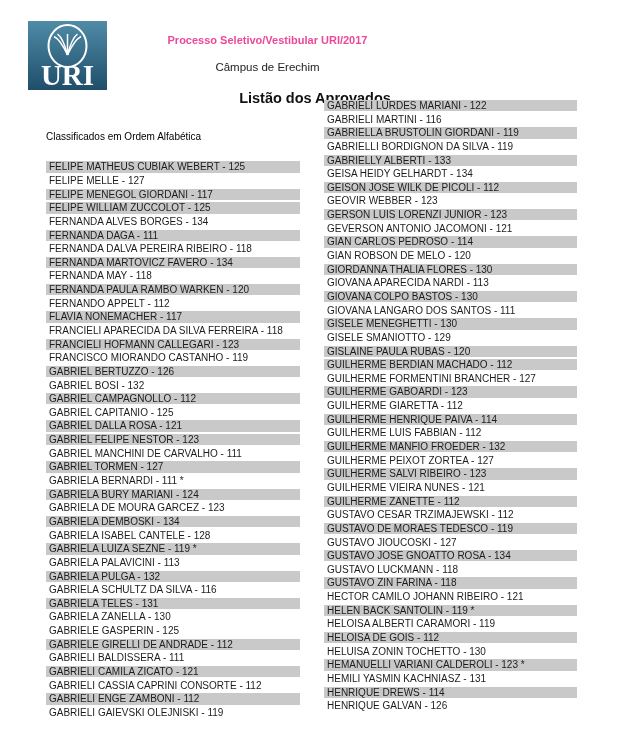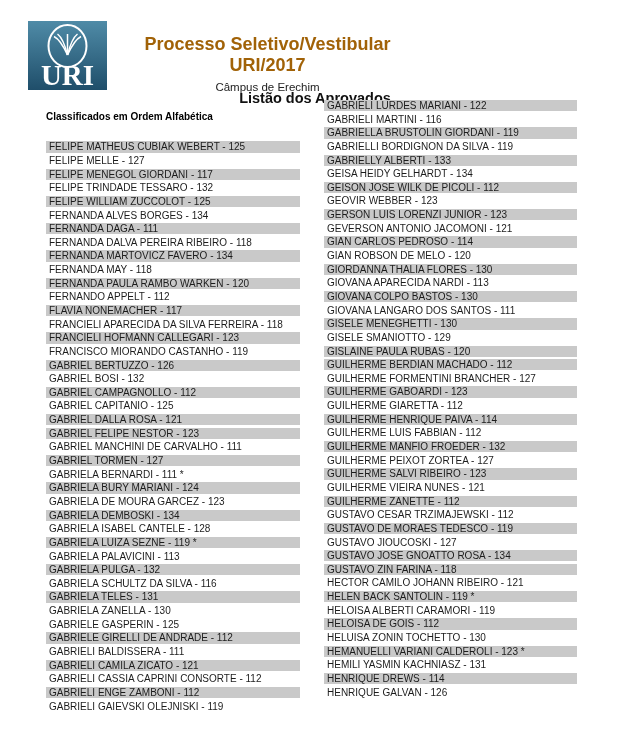--- a/index.html
+++ b/index.html
@@ -9,29 +9,29 @@
     --logo-bottom:#1f4e6a;
   }
   html,body{margin:0;padding:0;background:#ffffff;}
   .page{
     position:relative;width:622px;height:742px;background:#ffffff;overflow:hidden;
     font-family:"Liberation Sans",sans-serif;color:var(--ink);
   }
   
   .logo{position:absolute;left:28px;top:21px;width:97px;height:69px;}
   .title-block{position:absolute;left:110px;top:34px;width:315px;text-align:center;}
-  .doc-title{font-size:18px;font-weight:bold;color:#a16207;letter-spacing:0;}
-  .doc-subtitle{font-size:11.5px;margin-top:5px;color:#222;}
+  .doc-title{font-size:11px;font-weight:bold;color:#ec4899;letter-spacing:0;}
+  .doc-subtitle{font-size:11.5px;margin-top:15px;color:#222;}
   .list-title{position:absolute;left:0;top:90px;width:630px;text-align:center;
               font-size:14.5px;font-weight:bold;color:#111;}
   
   .col{position:absolute;}
   .col-left{left:46px;top:111px;width:254px;}
   .col-right{left:324px;top:100px;width:253px;}
-  .col-header{font-size:10px;font-weight:bold;color:#000;height:13px;margin-bottom:17.3px;}
+  .col-header{font-size:10px;font-weight:normal;color:#000;height:13px;margin-bottom:17.3px;margin-top:20px;}
   .row{
     height:11.3px;margin-bottom:2.35px;font-size:10px;line-height:11.4px;
     padding-left:3px;white-space:nowrap;overflow:hidden;color:var(--ink);
   }
   .row.stripe{background:var(--stripe);}
 </style>
 </head>
 <body>
 
 <div class="page">
@@ -64,21 +64,20 @@
 
   <div class="list-title">Listão dos Aprovados</div>
 
   <div class="col col-left">
     <div class="col-header">Classificados em Ordem Alfabética</div>
     <div>
 
     <div class="row stripe">FELIPE MATHEUS CUBIAK WEBERT - 125</div>
         <div class="row">FELIPE MELLE - 127</div>
         <div class="row stripe">FELIPE MENEGOL GIORDANI - 117</div>
-        <div class="row">FELIPE TRINDADE TESSARO - 132</div>
         <div class="row stripe">FELIPE WILLIAM ZUCCOLOT - 125</div>
         <div class="row">FERNANDA ALVES BORGES - 134</div>
         <div class="row stripe">FERNANDA DAGA - 111</div>
         <div class="row">FERNANDA DALVA PEREIRA RIBEIRO - 118</div>
         <div class="row stripe">FERNANDA MARTOVICZ FAVERO - 134</div>
         <div class="row">FERNANDA MAY - 118</div>
         <div class="row stripe">FERNANDA PAULA RAMBO WARKEN - 120</div>
         <div class="row">FERNANDO APPELT - 112</div>
         <div class="row stripe">FLAVIA NONEMACHER - 117</div>
         <div class="row">FRANCIELI APARECIDA DA SILVA FERREIRA - 118</div>
@@ -143,20 +142,21 @@
         <div class="row">GUILHERME LUIS FABBIAN - 112</div>
         <div class="row stripe">GUILHERME MANFIO FROEDER - 132</div>
         <div class="row">GUILHERME PEIXOT ZORTEA - 127</div>
         <div class="row stripe">GUILHERME SALVI RIBEIRO - 123</div>
         <div class="row">GUILHERME VIEIRA NUNES - 121</div>
         <div class="row stripe">GUILHERME ZANETTE - 112</div>
         <div class="row">GUSTAVO CESAR TRZIMAJEWSKI - 112</div>
         <div class="row stripe">GUSTAVO DE MORAES TEDESCO - 119</div>
         <div class="row">GUSTAVO JIOUCOSKI - 127</div>
         <div class="row stripe">GUSTAVO JOSE GNOATTO ROSA - 134</div>
+        <div class="row">GUSTAVO LUCKMANN - 118</div>
         <div class="row stripe">GUSTAVO ZIN FARINA - 118</div>
         <div class="row">HECTOR CAMILO JOHANN RIBEIRO - 121</div>
         <div class="row stripe">HELEN BACK SANTOLIN - 119 *</div>
         <div class="row">HELOISA ALBERTI CARAMORI - 119</div>
         <div class="row stripe">HELOISA DE GOIS - 112</div>
         <div class="row">HELUISA ZONIN TOCHETTO - 130</div>
         <div class="row stripe">HEMANUELLI VARIANI CALDEROLI - 123 *</div>
         <div class="row">HEMILI YASMIN KACHNIASZ - 131</div>
         <div class="row stripe">HENRIQUE DREWS - 114</div>
         <div class="row">HENRIQUE GALVAN - 126</div>

